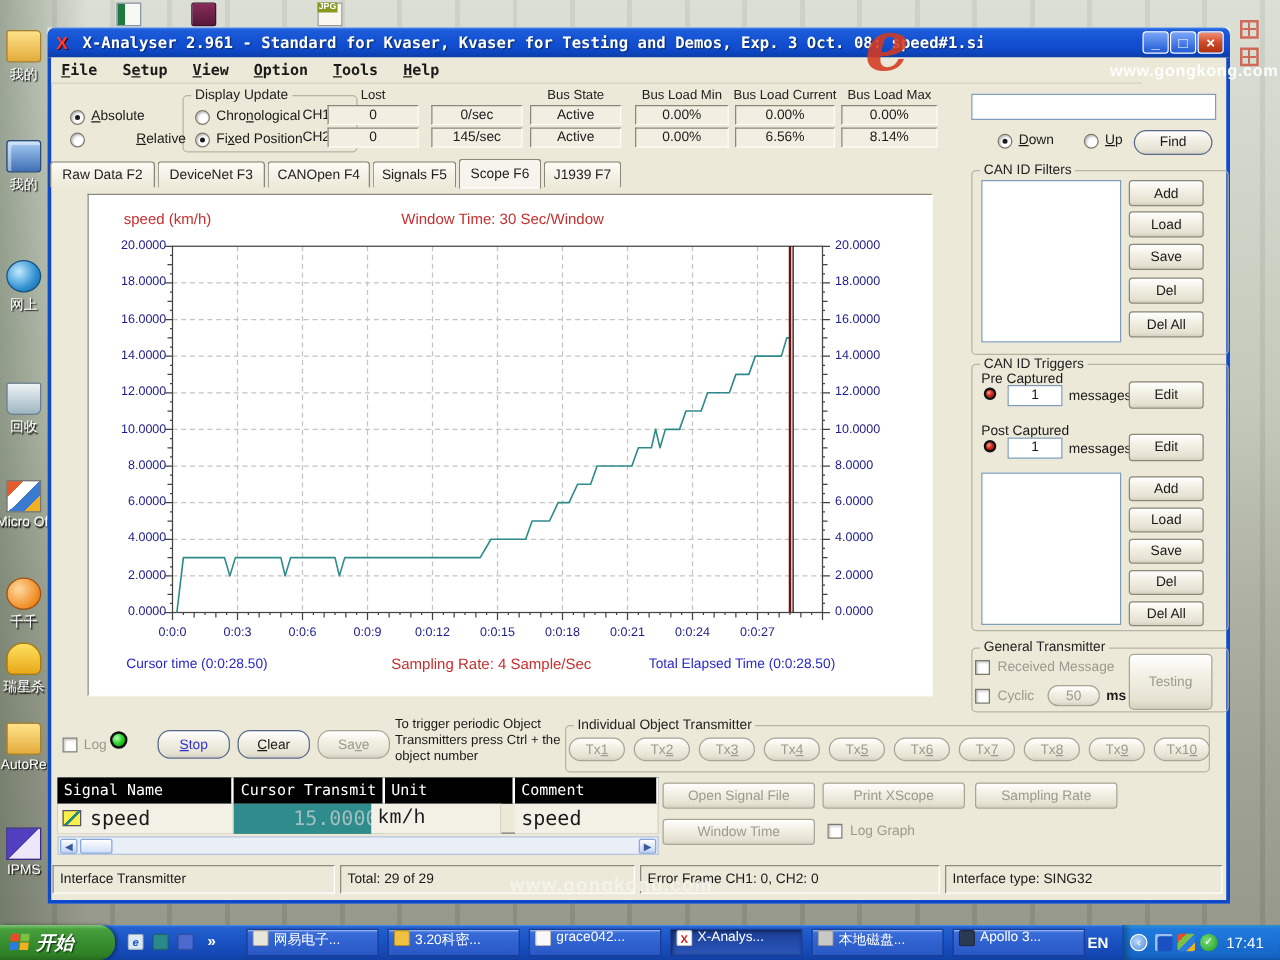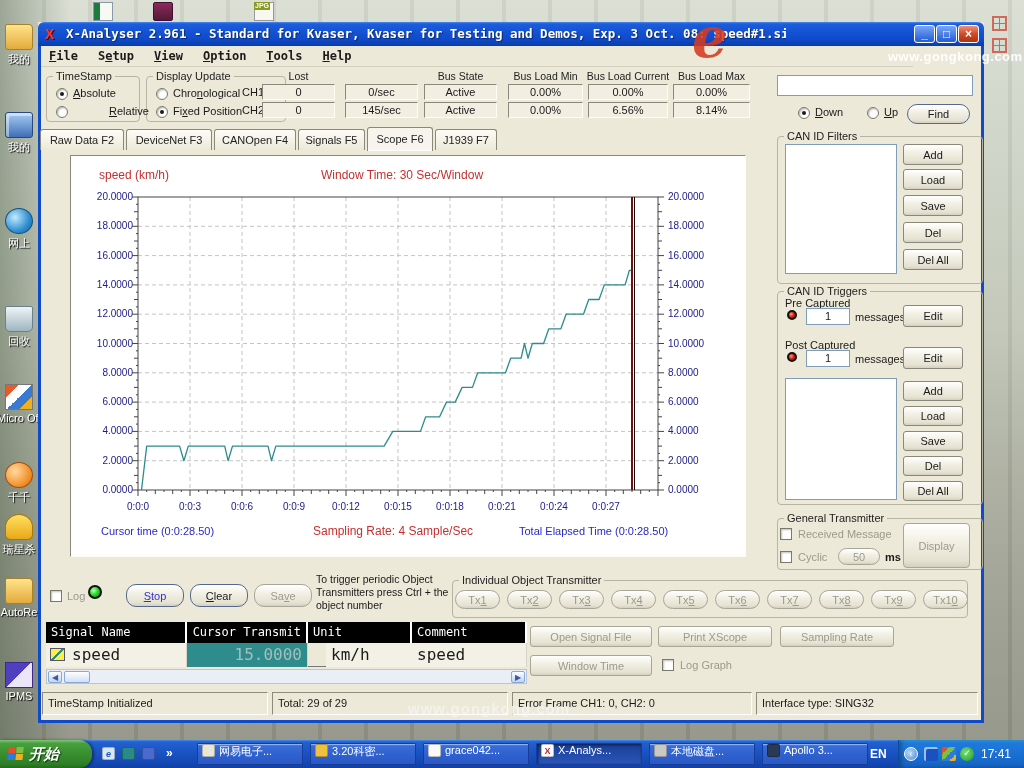--- a/index.html
+++ b/index.html
@@ -197,23 +197,20 @@
     <div id="menu-items">
         <div class="a menu-item"><u>F</u>ile</div>
         <div class="a menu-item">S<u>e</u>tup</div>
         <div class="a menu-item"><u>V</u>iew</div>
         <div class="a menu-item"><u>O</u>ption</div>
         <div class="a menu-item"><u>T</u>ools</div>
         <div class="a menu-item"><u>H</u>elp</div>
       </div>
   </div>
 
-  <div class="a grp" style="left:8px;top:54px;width:94px;height:46px">
-    <div class="glabel">TimeStamp</div>
-  </div>
   <div class="a grp" style="left:108px;top:54px;width:140px;height:46px">
     <div class="glabel">Display Update</div>
   </div>
 
   <input id="find-input" class="a sunken" style="left: 739px; top: 53px; width: 196px; height: 21px; font-size: 11px;" value="">
   <div class="a xbtn pill" style="left:869px;top:82px;width:63px;height:20px">Find</div>
 
   <div class="a grp" style="left:739px;top:114px;width:206px;height:148px">
     <div class="glabel">CAN ID Filters</div>
   </div>
@@ -236,21 +233,21 @@
 
   <div class="a grp" style="left:739px;top:496px;width:206px;height:52px">
     <div class="glabel">General Transmitter</div>
   </div>
   <div class="a checkbox" style="left:742px;top:506px;width:12px;height:12px"></div>
   <div class="a disabled" style="left:760px;top:506px">Received Message</div>
   <div class="a checkbox" style="left:742px;top:529px;width:12px;height:12px"></div>
   <div class="a disabled" style="left:760px;top:529px">Cyclic</div>
   <div class="a xbtn pill disabled" style="left:800px;top:526px;width:42px;height:17px">50</div>
   <div class="a" style="left:847px;top:529px;font-weight:bold">ms</div>
-  <div class="a xbtn disabled" style="left:865px;top:501px;width:67px;height:45px;border-radius:4px">Display</div>
+  <div class="a xbtn disabled" style="left:865px;top:501px;width:67px;height:45px;border-radius:4px">Testing</div>
 
   <div id="chart" class="a">
     <div class="a red-lbl" style="left:28px;top:12px">speed (km/h)</div>
     <div class="a red-lbl" style="left:250px;top:12px">Window Time: 30 Sec/Window</div>
     <div id="plot-labels">
         <div class="a axis-lbl" style="left: 2px; top: 328px; width: 60px; height: 12px; text-align: right;">0.0000</div>
         <div class="a axis-lbl" style="left: 597px; top: 328px; width: 60px; height: 12px;">0.0000</div>
         <div class="a axis-lbl" style="left: 2px; top: 298.7px; width: 60px; height: 12px; text-align: right;">2.0000</div>
         <div class="a axis-lbl" style="left: 597px; top: 298.7px; width: 60px; height: 12px;">2.0000</div>
         <div class="a axis-lbl" style="left: 2px; top: 269.4px; width: 60px; height: 12px; text-align: right;">4.0000</div>
@@ -400,23 +397,23 @@
     <div class="a xbtn pill disabled" style="left: 885px; top: 568px; width: 45px; height: 19px;">Tx1<u>0</u></div>
     <div class="a th" style="left: 8px; top: 600px; width: 141px; height: 21px;">Signal Name</div>
     <div class="a th" style="left: 149px; top: 600px; width: 121px; height: 21px; text-align: right;">Cursor Transmit</div>
     <div class="a th" style="left: 270px; top: 600px; width: 104px; height: 21px;">Unit</div>
     <div class="a th" style="left: 374px; top: 600px; width: 115px; height: 21px;">Comment</div>
     <div class="a td" style="left: 8px; top: 621px; width: 141px; height: 24px;">
       <div class="a" id="sig-icon" style="left: 4px; top: 5px; width: 15px; height: 13px;"></div>
       <div class="a" style="left: 26px; top: 0px;">speed</div>
     </div>
     <div class="a td reading" style="left: 149px; top: 621px; width: 121px; height: 24px;">15.0000</div>
-    <div class="a td" style="left: 288px; top: 621px; width: 104px; height: 24px;">km/h</div>
+    <div class="a td" style="left: 259px; top: 621px; width: 104px; height: 24px; font-family: Liberation Mono, monospace;">km/h</div>
     <div class="a td" style="left: 374px; top: 621px; width: 115px; height: 24px;">speed</div>
-    <div class="a status-sec" style="left: 4px; top: 670px; width: 226px; height: 23px;">TimeStamp Initialized</div>
+    <div class="a status-sec" style="left: 4px; top: 670px; width: 226px; height: 23px;">Interface Transmitter</div>
     <div class="a status-sec" style="left: 234px; top: 670px; width: 236px; height: 23px;">Total: 29 of 29</div>
     <div class="a status-sec" style="left: 474px; top: 670px; width: 240px; height: 23px;">Error Frame  CH1: 0, CH2: 0</div>
     <div class="a status-sec" style="left: 718px; top: 670px; width: 222px; height: 23px;">Interface type: SING32</div>
   </div>
 
 <div id="wm-e" class="a wm" style="left:692px;top:12px">e</div>
 <div id="wm-top" class="a wm" style="left:888px;top:49px">www.gongkong.com</div>
 <div id="wm-bottom" class="a wm" style="left:408px;top:700px">www.gongkong.com</div>
 <div class="a wm wmsq" style="left:992px;top:16px"></div>
 <div class="a wm wmsq" style="left:992px;top:38px"></div>

